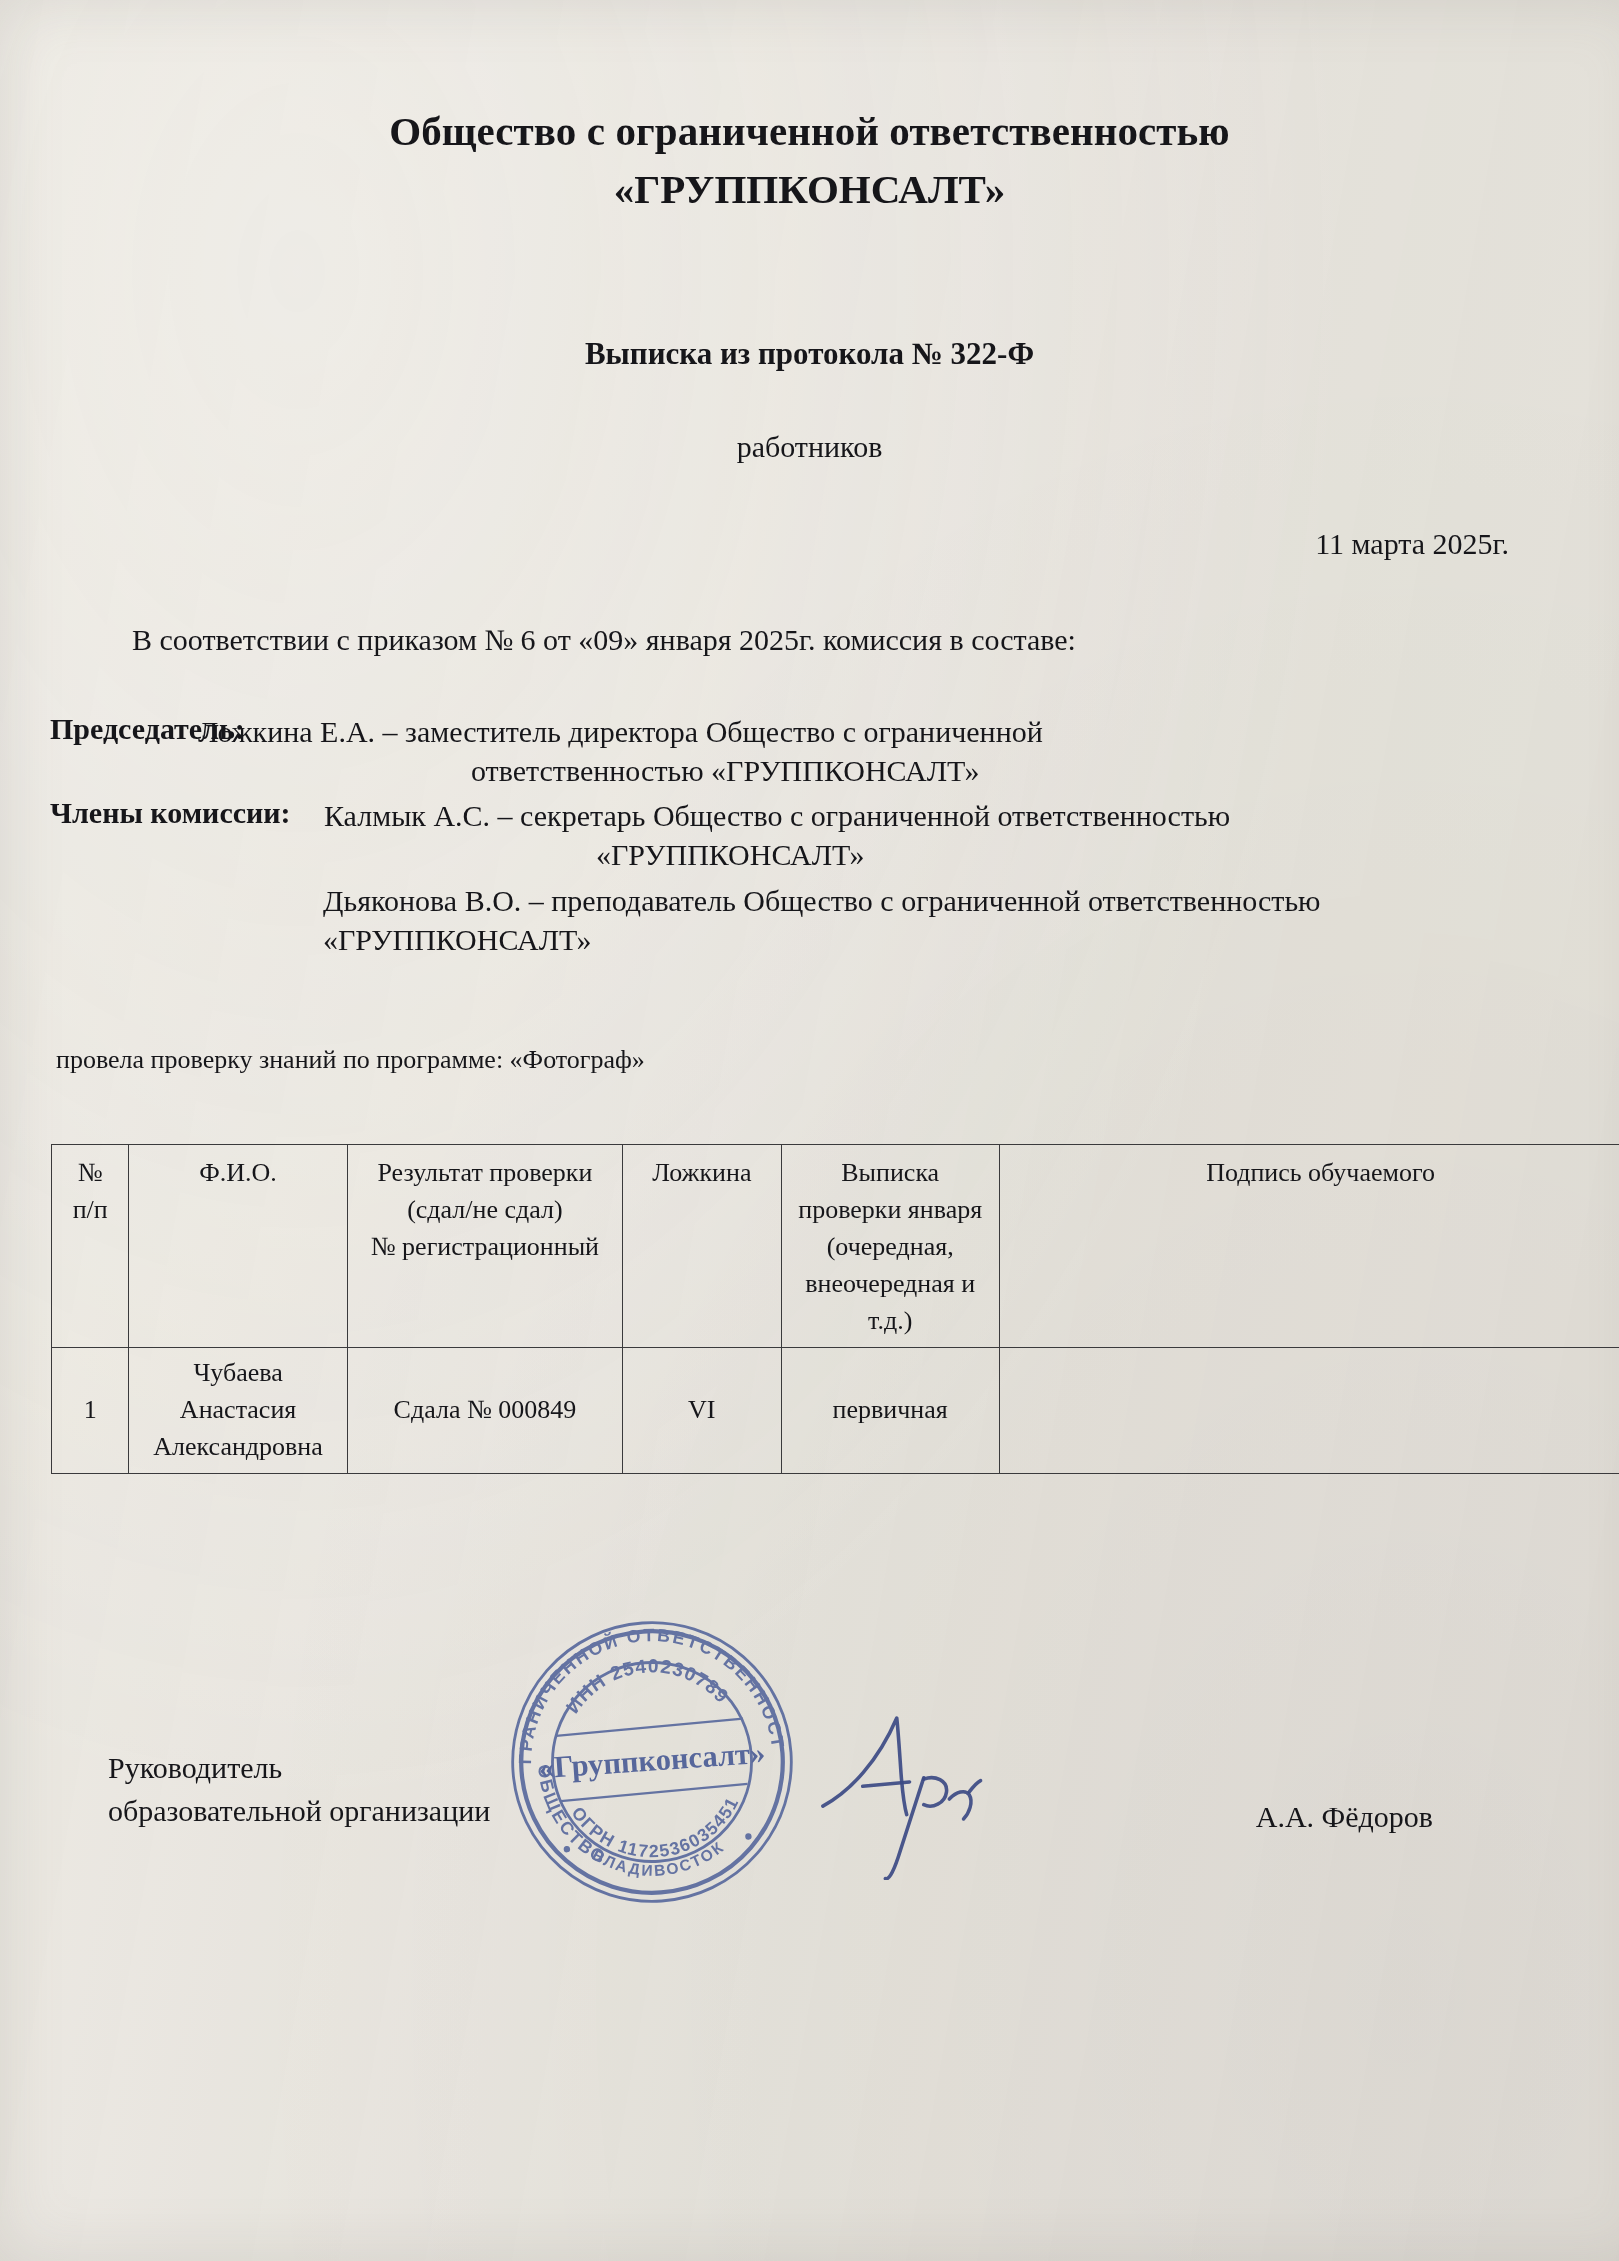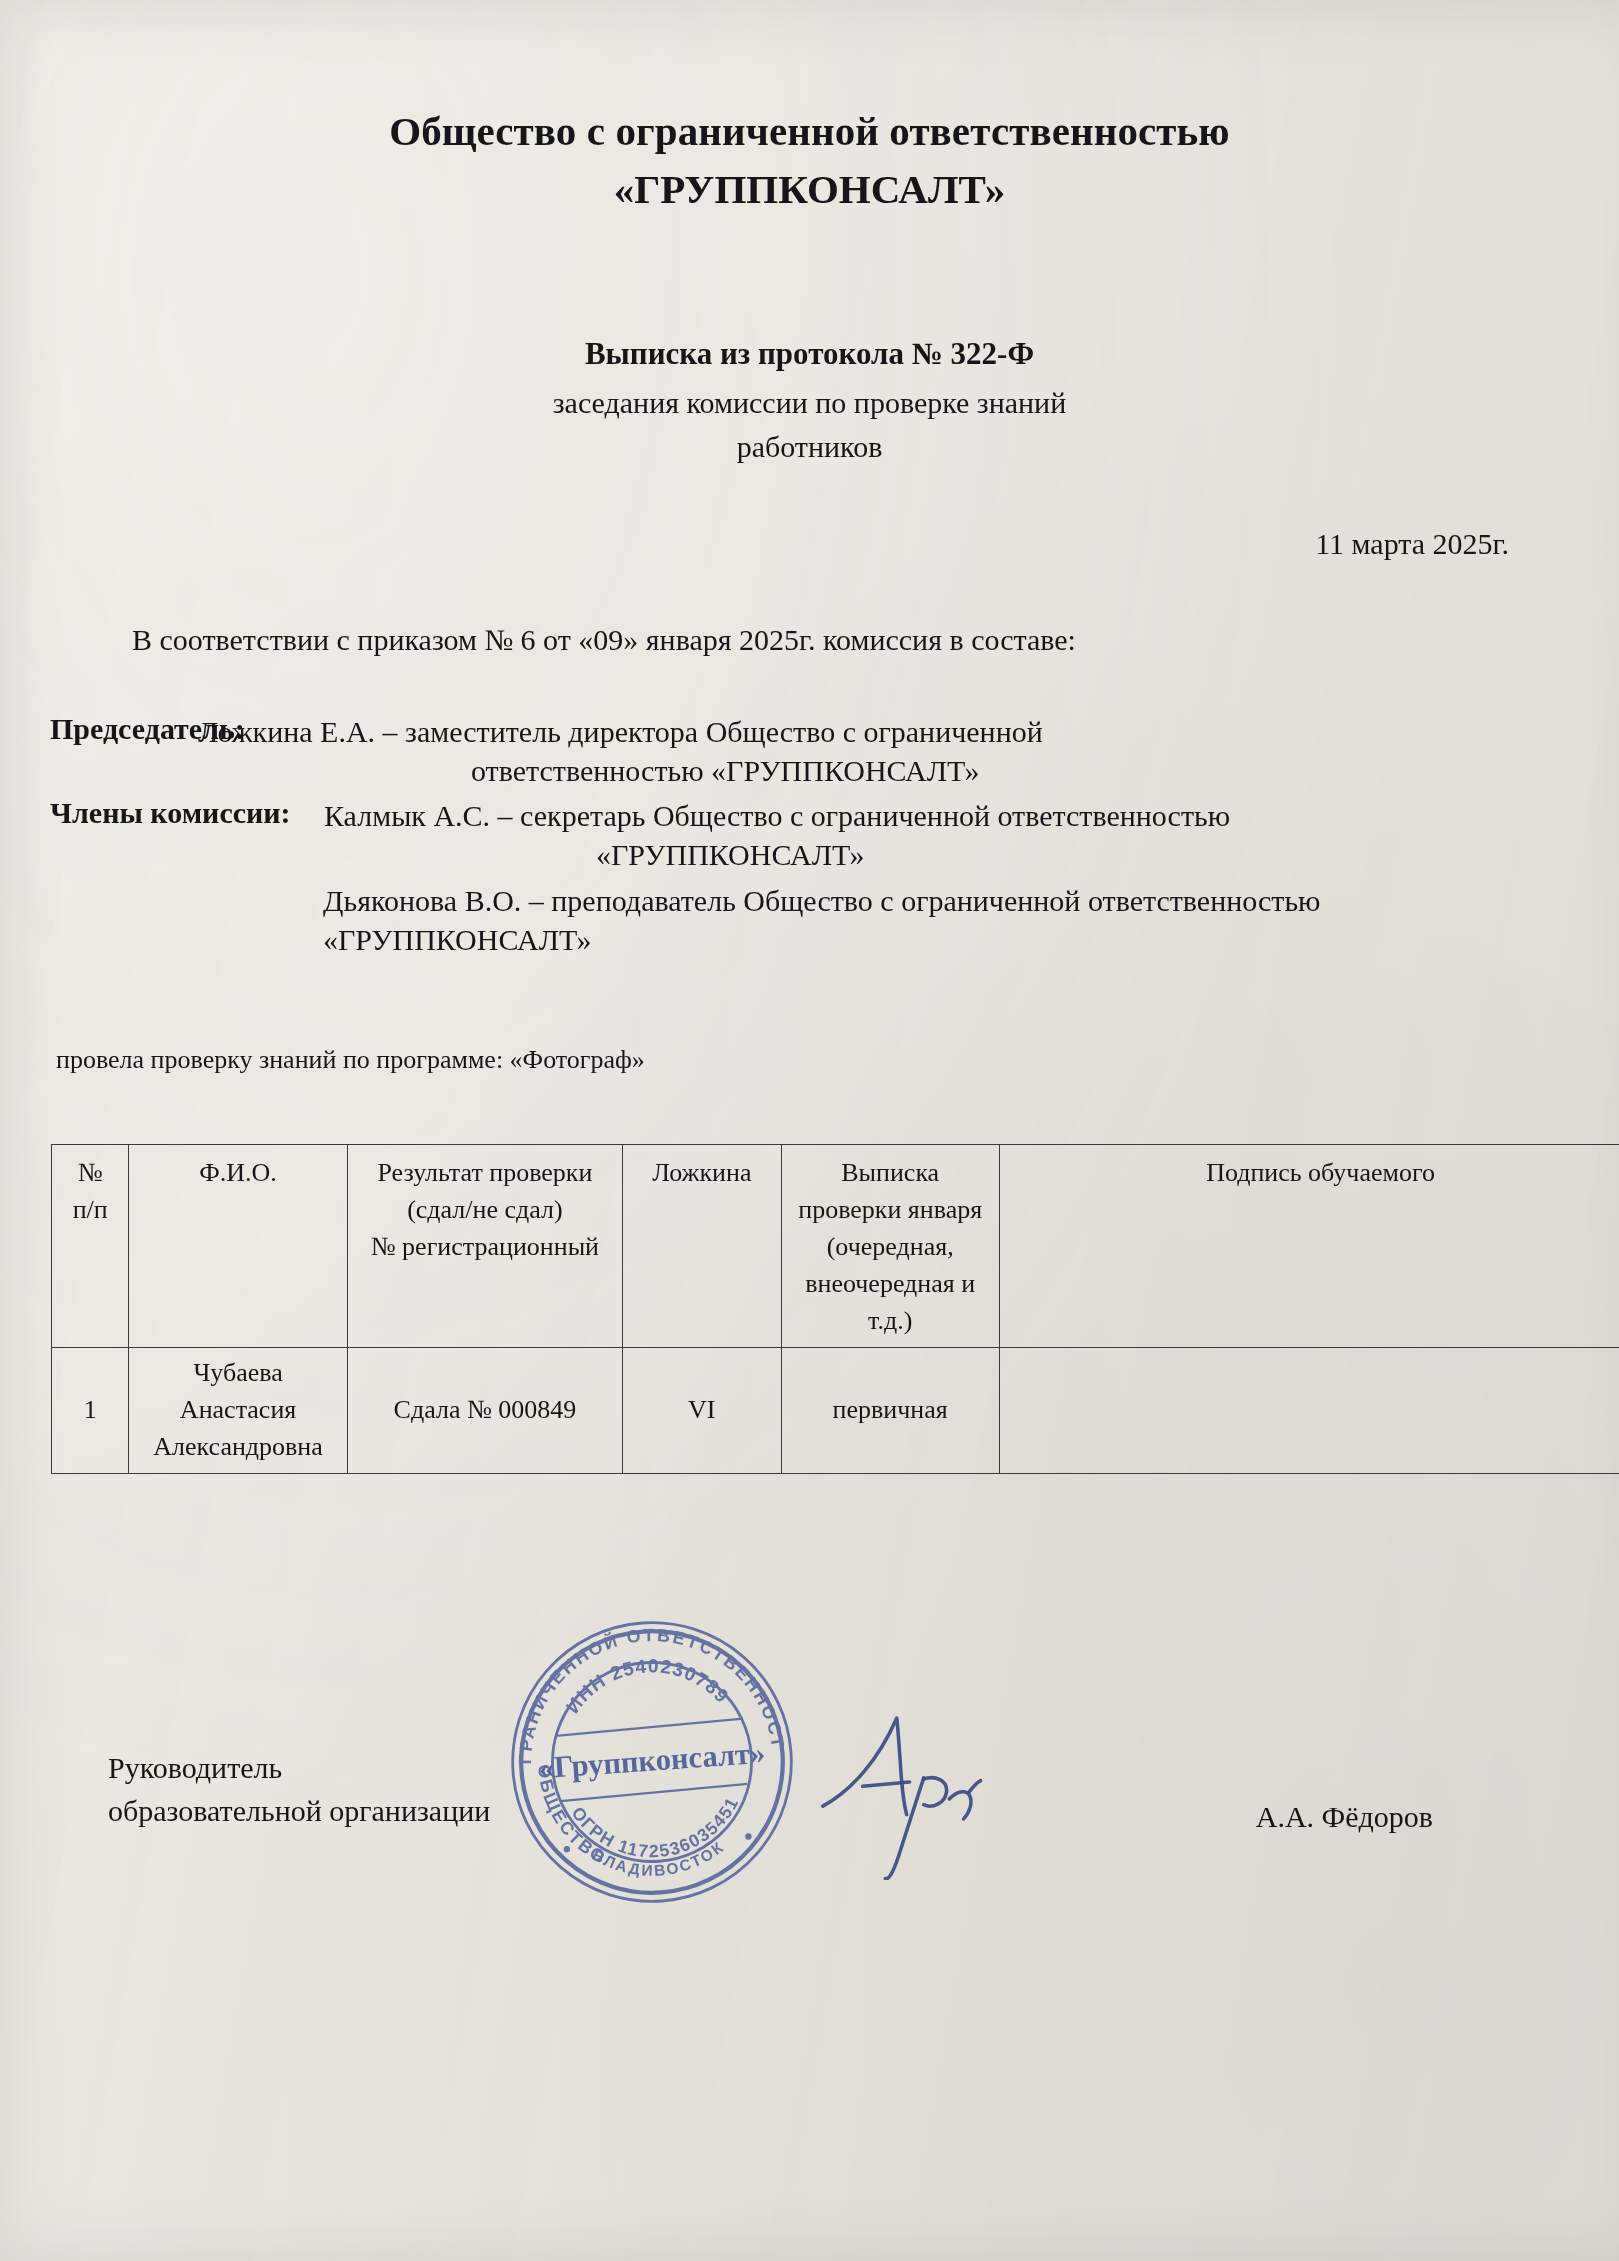--- a/index.html
+++ b/index.html
@@ -219,21 +219,20 @@
 
 <div id="page">
   <div id="paper-texture"></div>
 
   <div class="content">
 
     <div class="org-title" id="org-line-1">Общество с ограниченной ответственностью</div>
     <div class="org-title" id="org-line-2">«ГРУППКОНСАЛТ»</div>
 
     <div class="doc-heading" id="protocol-title">Выписка из протокола № 322-Ф</div>
-    <div class="doc-heading" id="protocol-sub-1">заседания комиссии по проверке знаний</div>
     <div class="doc-heading" id="protocol-sub-2">работников</div>
 
     <div id="doc-date">11 марта 2025г.</div>
 
     <div id="order-reference">В соответствии с приказом № 6 от «09» января 2025г. комиссия в составе:</div>
 
     <div class="commission">
 
       <div class="comm-row" id="commission-chair-row">
         <div class="comm-role" id="commission-chair-role">Председатель:</div>

